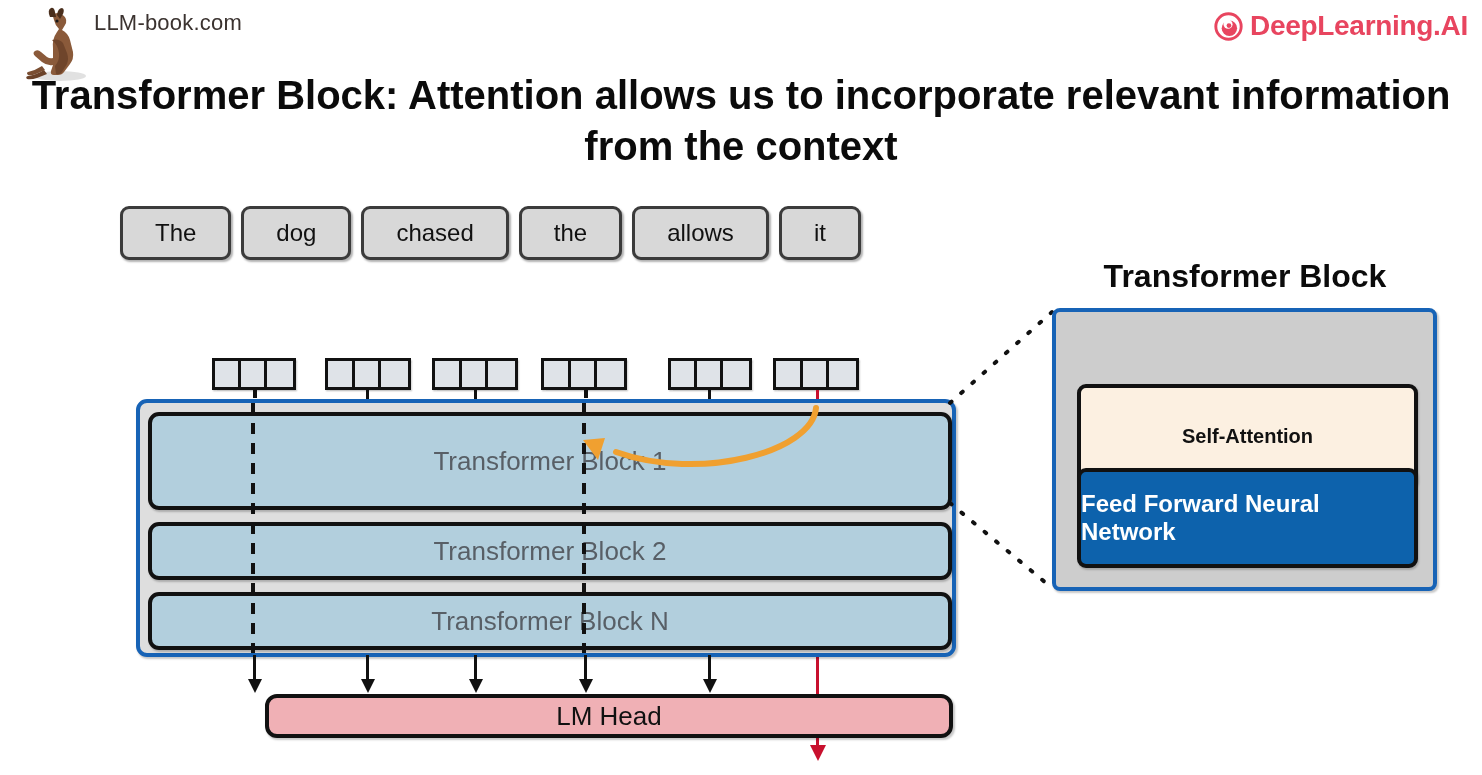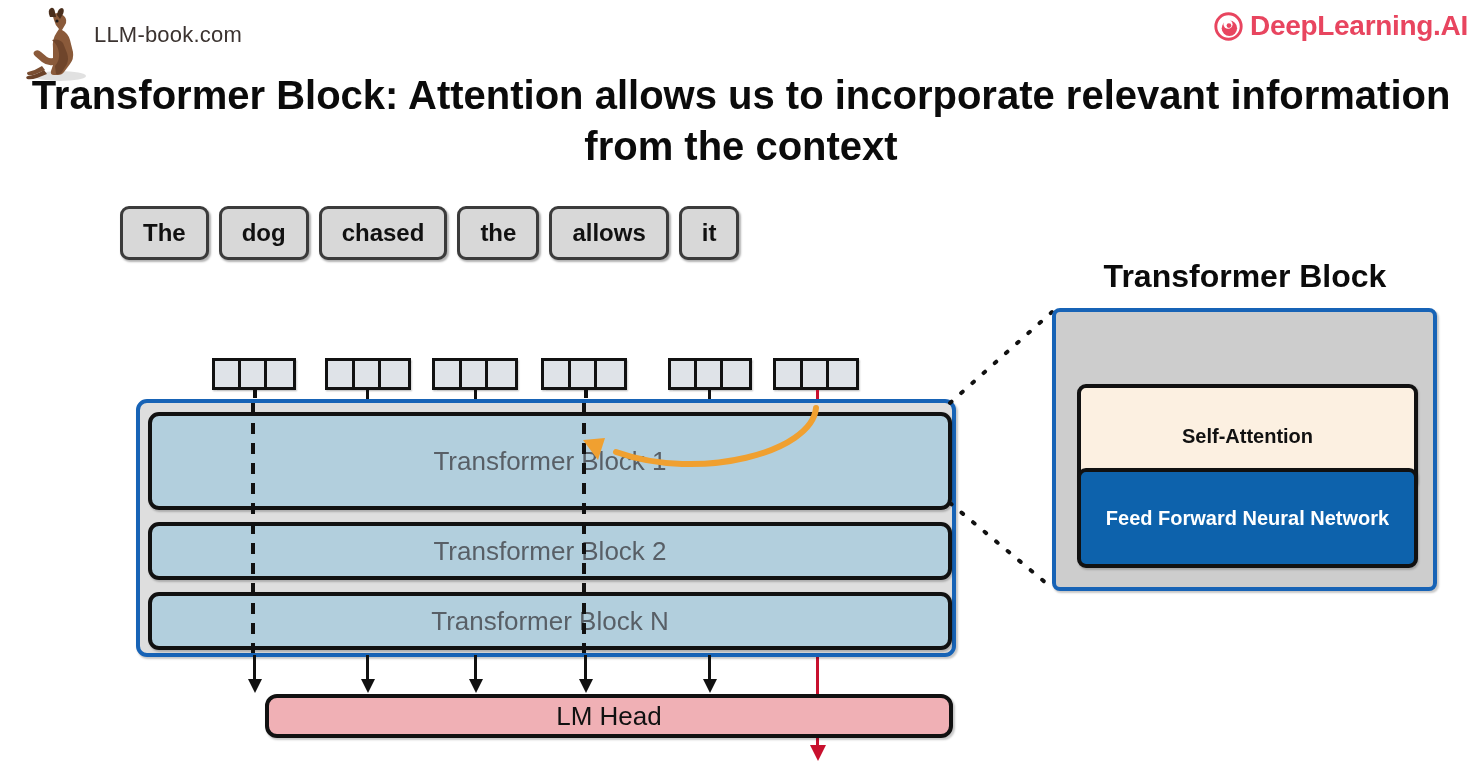--- a/index.html
+++ b/index.html
@@ -11,21 +11,21 @@
     position:relative;
   }
   .slide{position:absolute;inset:0;}
 
   
   .brand-wrap{position:absolute;left:20px;top:6px;display:flex;align-items:flex-start;}
   .roo{width:70px;height:78px;position:relative;}
   .roo svg{display:block;}
   .brand-text{
     font-size:22px;color:#3b3330;letter-spacing:.2px;
-    margin-left:4px;margin-top:16px;white-space:nowrap;
+    margin-left:4px;margin-top:4px;white-space:nowrap;
   }
   .dl-logo{
     position:absolute;right:14px;top:10px;
     display:flex;align-items:center;gap:7px;
     color:#e8455f;font-size:28px;font-weight:bold;letter-spacing:-.3px;
   }
   .dl-mark{width:29px;height:29px;flex:0 0 auto;}
 
   .title{
     position:absolute;left:0;right:0;top:70px;
@@ -37,25 +37,24 @@
   }
 
   
   .tokens{position:absolute;left:120px;top:206px;display:flex;align-items:flex-start;gap:10px;}
   .token{
     background:#d8d8d8;
     border:3px solid #3b3b3b;
     border-radius:9px;
     height:54px;
     display:flex;align-items:center;justify-content:center;
-    padding:0 20px;
+    padding:0 32px;
     font-size:24px;color:#111;
     box-shadow:1.5px 2px 2px rgba(0,0,0,.30);
     box-sizing:border-box;
-    font-weight:bold;
   }
 
   
   .vecs{position:absolute;top:358px;left:0;height:32px;}
   .vec{
     position:absolute;top:0;height:32px;
     display:flex;
     border:3px solid #111;
     box-sizing:border-box;
     background:#dfe3e8;
@@ -125,21 +124,21 @@
     box-sizing:border-box;
     box-shadow:1.5px 2px 2px rgba(0,0,0,.22);
   }
   .dbox{
     position:absolute;left:21px;width:341px;
     border:4px solid #111;border-radius:9px;box-sizing:border-box;
     display:flex;align-items:center;justify-content:center;
     box-shadow:1px 1.5px 2px rgba(0,0,0,.20);
   }
   #d-attn{top:28px;height:105px;background:#fcf0e1;color:#111;font-size:20px;font-weight:bold;margin-top:44px;}
-  #d-ffn{top:156px;height:100px;background:#0d62ac;color:#ffffff;font-size:20px;font-weight:bold;}
+  #d-ffn{top:156px;height:100px;background:#0d62ac;color:#ffffff;font-size:24px;font-weight:bold;}
 
   
   .overlay{position:absolute;inset:0;pointer-events:none;}
 </style>
 </head>
 <body>
 
 <div class="slide">
 
   <div class="brand-wrap">

